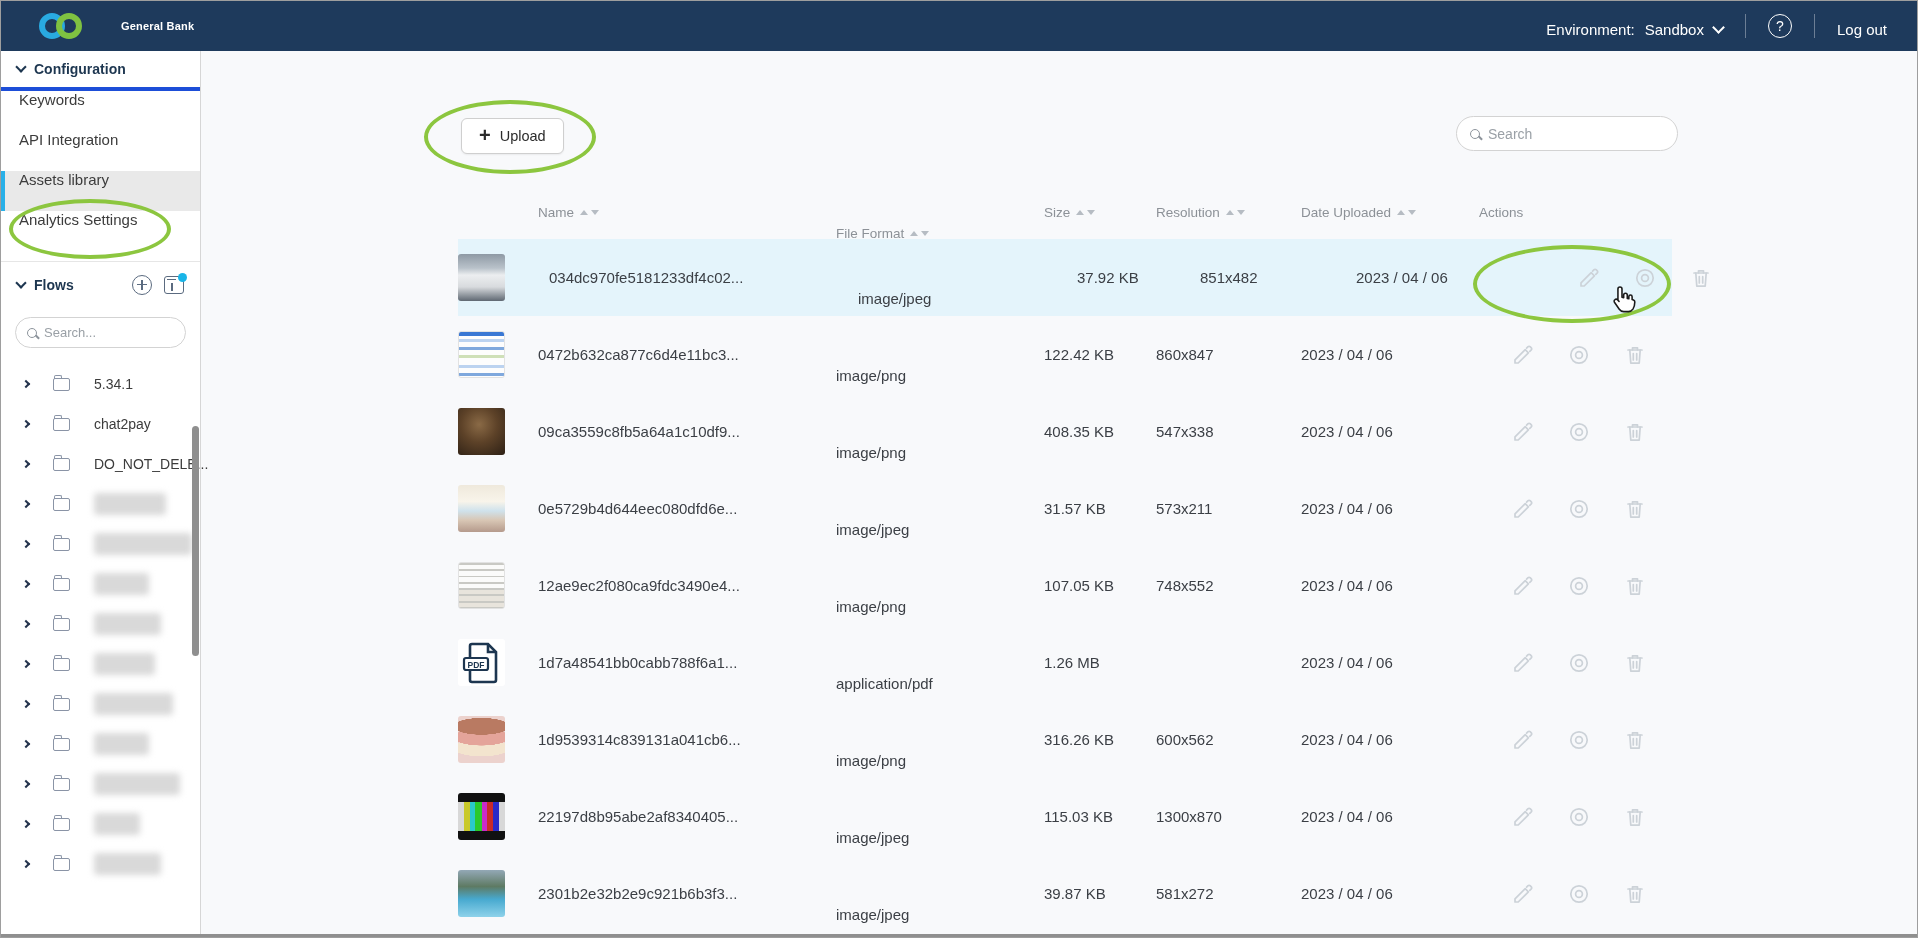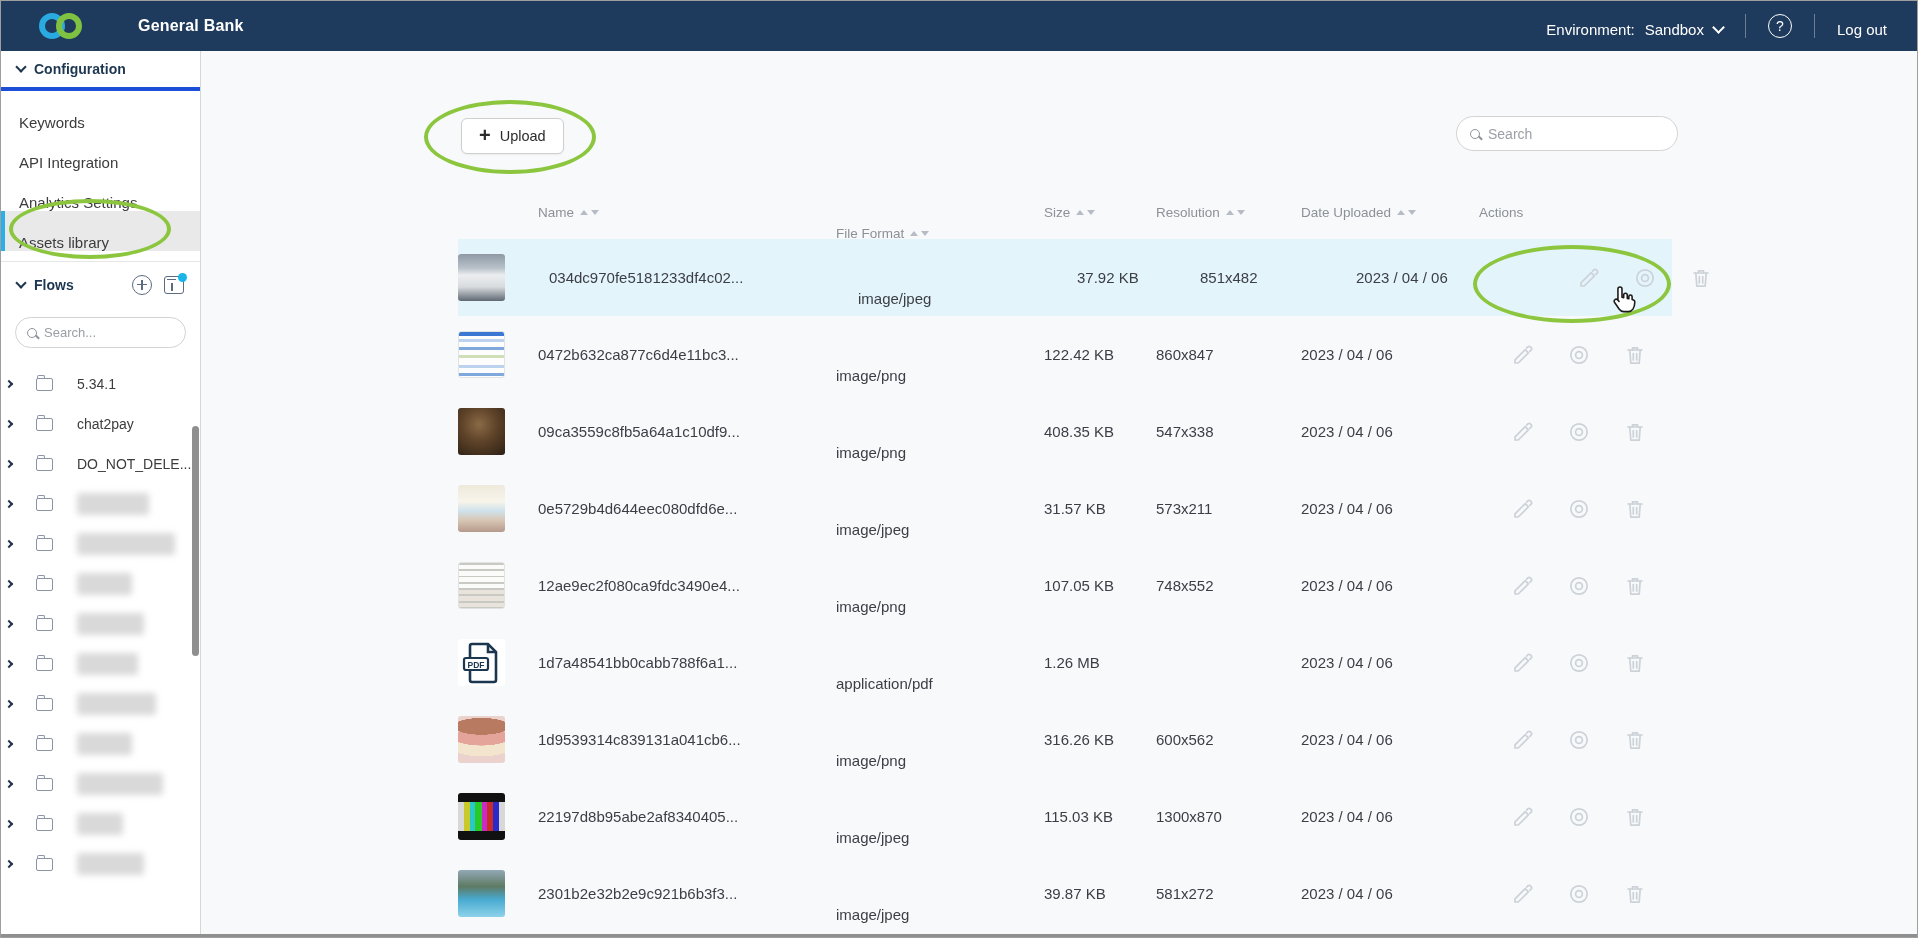--- a/index.html
+++ b/index.html
@@ -14,21 +14,21 @@
 
   
   .topbar {
     position:absolute; top:0; left:0; right:0; height:50px;
     background:#1e3a5c; display:flex; align-items:center; z-index:10;
   }
   .logo { position:relative; width:56px; height:28px; margin-left:38px; flex:0 0 auto; }
   .logo .ring { position:absolute; top:1px; width:26px; height:26px; border-radius:50%; border:6px solid; }
   .logo .ring.blue { left:0; border-color:#29aae1; }
   .logo .ring.green { left:17px; border-color:#7fc241; }
-  .brand { color:#fff; font-weight:bold; font-size:16px; margin-left:43px; letter-spacing:.2px; }
+  .brand { color:#fff; font-weight:bold; font-size:11px; margin-left:26px; letter-spacing:.2px; }
   .topbar-right { margin-left:auto; display:flex; align-items:flex-end; color:#fff; font-size:15px; padding-right:30px; }
   .env { display:flex; align-items:center; gap:10px; cursor:pointer; }
   .chev-down { width:9px; height:9px; border-right:2px solid #fff; border-bottom:2px solid #fff; transform:rotate(45deg); margin-top:-4px; }
   .tb-div { width:1px; height:24px; background:rgba(255,255,255,.35); margin:0 22px; }
   .help-circle {
     width:24px; height:24px; border:1.6px solid #fff; border-radius:50%;
     display:flex; align-items:center; justify-content:center; font-size:14px; cursor:pointer;
   }
   .logout { cursor:pointer; }
 
@@ -37,21 +37,21 @@
     position:absolute; top:50px; left:0; width:200px; bottom:0;
     background:#fff; border-right:1px solid #d6d6d6; z-index:5;
   }
   .side-section-header {
     height:40px; display:flex; align-items:center; gap:9px; padding:0 16px;
     color:#1d3650; font-weight:bold; font-size:14px;
   }
   .side-section-header .s-chev { width:8px; height:8px; border-right:2px solid #1d3650; border-bottom:2px solid #1d3650; transform:rotate(45deg); margin-top:-4px; }
   .config-header { border-bottom:4px solid #1d4ed8; }
   .nav-item {
-    height:40px; display:flex; align-items:flex-end; padding-left:18px;
+    height:40px; display:flex; align-items:flex-start; padding-left:18px;
     font-size:15px; color:#3c3c3c; cursor:pointer; position:relative;
   }
   .nav-item.selected { background:#e9e9e9; }
   .nav-item.selected::before { content:""; position:absolute; left:0; top:0; bottom:0; width:4px; background:#29b0e8; }
   .flows-header { border-top:1px solid #e6e6e6; margin-top:10px; height:46px; }
   .flows-icons { margin-left:auto; display:flex; align-items:center; gap:12px; }
   .plus-circle { width:20px; height:20px; border:1.6px solid #5b6b80; border-radius:50%; position:relative; cursor:pointer; }
   .plus-circle::before, .plus-circle::after { content:""; position:absolute; background:#5b6b80; }
   .plus-circle::before { left:4px; right:4px; top:50%; height:1.6px; margin-top:-.8px; }
   .plus-circle::after  { top:4px; bottom:4px; left:50%; width:1.6px; margin-left:-.8px; }
@@ -61,21 +61,21 @@
   .board-badge { position:absolute; right:-4px; top:-4px; width:9px; height:9px; border-radius:50%; background:#19b5e8; }
   .search-pill {
     margin:10px 14px 6px 14px; height:31px; border:1px solid #d3d3d3; border-radius:16px;
     display:flex; align-items:center; gap:7px; padding:0 11px; background:#fff;
   }
   .search-pill input { border:0; outline:0; width:100%; font-size:13px; color:#555; font-family:inherit; background:transparent; }
   .search-pill input::placeholder { color:#9aa0a6; }
   .mag { width:10px; height:10px; border:1.6px solid #8d949c; border-radius:50%; position:relative; flex:0 0 auto; }
   .mag::after { content:""; position:absolute; width:5px; height:1.6px; background:#8d949c; transform:rotate(45deg); right:-4px; bottom:-1px; }
   .folder-list { margin-top:16px; }
-  .folder-item { height:40px; display:flex; align-items:center; padding-left:5px; gap:24px; cursor:pointer; }
+  .folder-item { height:40px; display:flex; align-items:center; padding-left:22px; gap:24px; cursor:pointer; }
   .f-chev { width:6px; height:6px; border-right:2px solid #24344d; border-top:2px solid #24344d; transform:rotate(45deg); flex:0 0 auto; }
   .folder-glyph { position:relative; width:17px; height:13px; border:1.6px solid #8a94a6; border-radius:2px; flex:0 0 auto; }
   .folder-glyph::before { content:""; position:absolute; top:-4px; left:0px; width:6px; height:3px; border:1.6px solid #8a94a6; border-bottom:none; border-radius:2px 2px 0 0; }
   .folder-label { font-size:14px; color:#3c3c3c; white-space:nowrap; }
   .redacted-blob { height:22px; background:#d9d9d9; border-radius:3px; filter:blur(3px); }
   .side-scrollbar { position:absolute; right:1px; top:375px; width:7px; height:230px; background:#8f8f8f; border-radius:4px; cursor:grab; }
 
   
   .main { position:absolute; left:201px; top:50px; right:0; bottom:0; background:#f8f9fb; }
   .upload-btn {
@@ -182,25 +182,25 @@
     <div class="side-section-header config-header">
       <span class="s-chev"></span>
       <span>Configuration</span>
     </div>
     <div class="nav-item">
       <span>Keywords</span>
     </div>
     <div class="nav-item">
       <span>API Integration</span>
     </div>
+    <div class="nav-item selected">
+      <span>Assets library</span>
+    </div>
     <div class="nav-item">
       <span>Analytics Settings</span>
-    </div>
-    <div class="nav-item selected">
-      <span>Assets library</span>
     </div>
 
     <div class="side-section-header flows-header">
       <span class="s-chev"></span>
       <span>Flows</span>
       <span class="flows-icons">
         <span class="plus-circle"></span>
         <span class="board-icon">
           <span class="board-badge"></span>
         </span>

